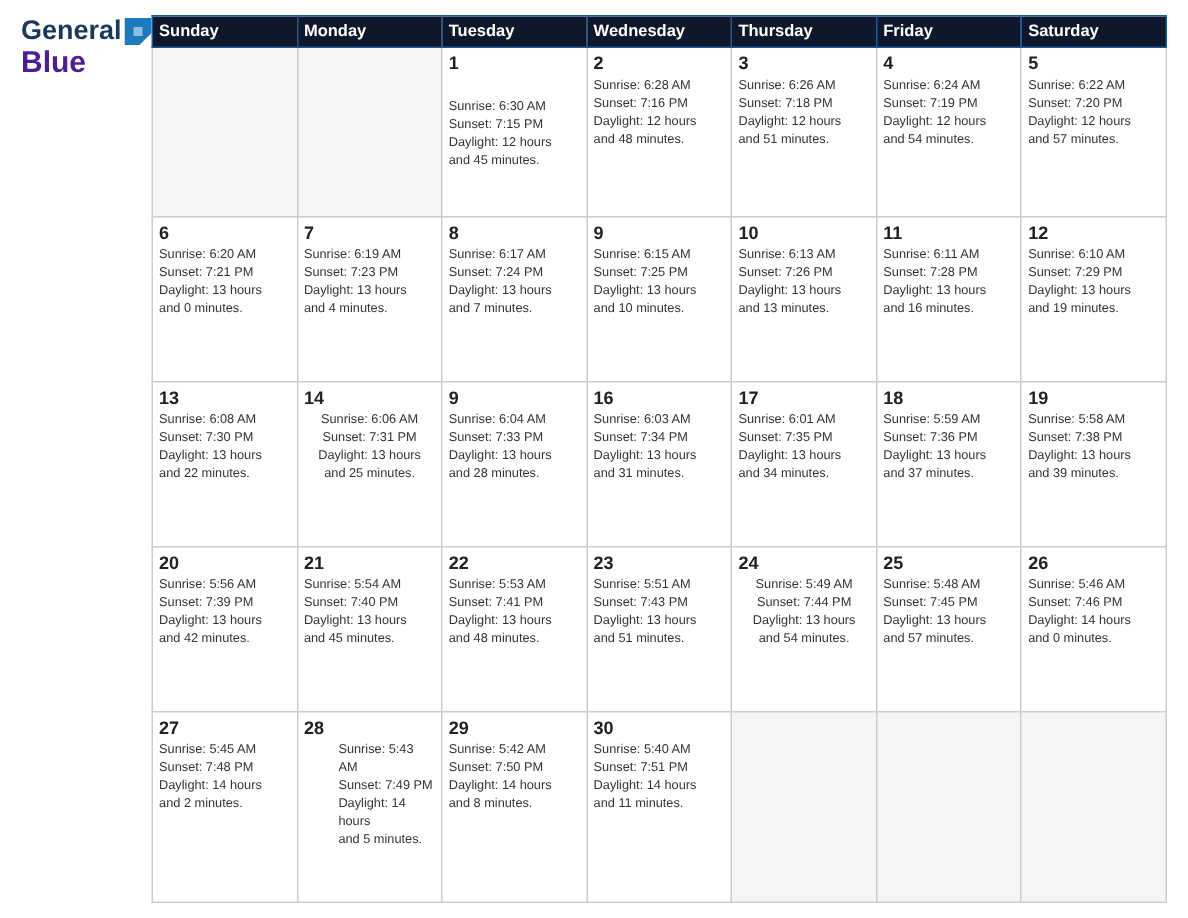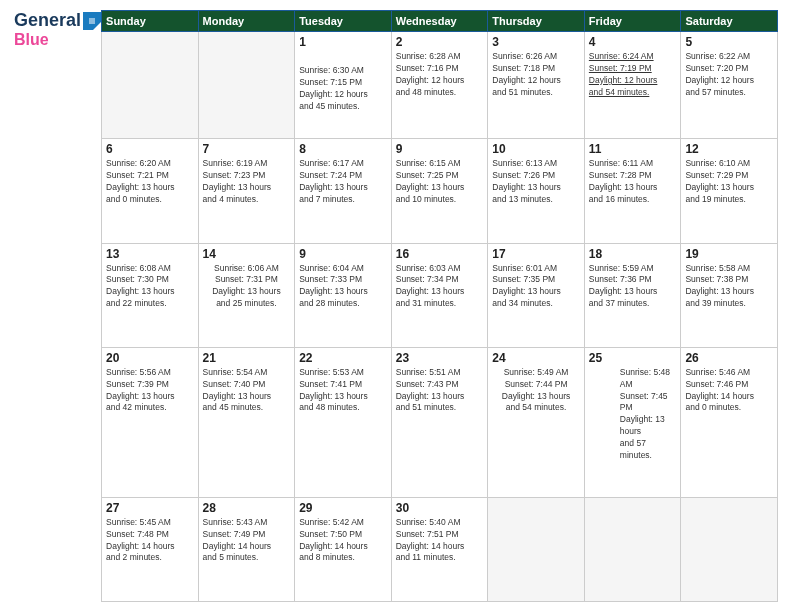--- a/index.html
+++ b/index.html
@@ -42,21 +42,21 @@
       color: #444;
       font-weight: normal;
     }
     .calendar {
       flex: 1;
       border-collapse: collapse;
       width: 100%;
       table-layout: fixed;
     }
     .calendar th {
-      background: #14532d;
+      background: #0f172a;
       color: #fff;
       font-size: 11px;
       font-weight: bold;
       padding: 4px 4px;
       text-align: left;
       border: 1px solid #1a5a9a;
     }
     .calendar td {
       border: 1px solid #ccc;
       vertical-align: top;
@@ -88,21 +88,21 @@
 <div class="page">
   <div class="header">
     <div class="logo">
       <div style="display:flex;align-items:center;">
         <span style="font-size:18px;font-weight:bold;color:#1a3a5c;">General</span>
         <svg width="18" height="18" viewBox="0 0 18 18" style="margin-left:2px;">
           <polygon points="0,0 18,0 18,10 10,18 0,18" fill="#1a7bbf"></polygon>
           <polygon points="6,6 12,6 12,12 6,12" fill="#fff" opacity="0.5"></polygon>
         </svg>
       </div>
-      <span style="font-size:16px;font-weight:bold;color:#ec4899;">Blue</span>
+      <span style="font-size:20px;font-weight:bold;color:#4c1d95;">Blue</span>
     </div>
     <div class="title-block">
       <div class="main-title"></div>
       <div class="subtitle"></div>
     </div>
   </div>
 
   <table class="calendar">
     <thead>
       <tr>
@@ -135,21 +135,21 @@
           </td>
           <td>
             <span class="day-num">3</span>
             <div class="day-info" style="white-space: pre-line;">Sunrise: 6:26 AM
 Sunset: 7:18 PM
 Daylight: 12 hours
 and 51 minutes.</div>
           </td>
           <td>
             <span class="day-num">4</span>
-            <div class="day-info" style="white-space: pre-line; text-decoration: underline;">Sunrise: 6:24 AM
+            <div class="day-info" style="white-space: pre-line;">Sunrise: 6:24 AM
 Sunset: 7:19 PM
 Daylight: 12 hours
 and 54 minutes.</div>
           </td>
           <td>
             <span class="day-num">5</span>
             <div class="day-info" style="white-space: pre-line;">Sunrise: 6:22 AM
 Sunset: 7:20 PM
 Daylight: 12 hours
 and 57 minutes.</div>
@@ -288,21 +288,21 @@
           </td>
           <td>
             <span class="day-num">24</span>
             <div class="day-info" style="white-space: pre-line; text-align: center;">Sunrise: 5:49 AM
 Sunset: 7:44 PM
 Daylight: 13 hours
 and 54 minutes.</div>
           </td>
           <td>
             <span class="day-num">25</span>
-            <div class="day-info" style="white-space: pre-line; margin-left: 31px;">Sunrise: 5:48 AM
+            <div class="day-info" style="white-space: pre-line;">Sunrise: 5:48 AM
 Sunset: 7:45 PM
 Daylight: 13 hours
 and 57 minutes.</div>
           </td>
           <td>
             <span class="day-num">26</span>
             <div class="day-info" style="white-space: pre-line;">Sunrise: 5:46 AM
 Sunset: 7:46 PM
 Daylight: 14 hours
 and 0 minutes.</div>
@@ -311,21 +311,21 @@
         <tr>
           <td>
             <span class="day-num">27</span>
             <div class="day-info" style="white-space: pre-line;">Sunrise: 5:45 AM
 Sunset: 7:48 PM
 Daylight: 14 hours
 and 2 minutes.</div>
           </td>
           <td>
             <span class="day-num">28</span>
-            <div class="day-info" style="white-space: pre-line;">Sunrise: 5:43 AM
+            <div class="day-info" style="white-space: pre-line; margin-left: 23px;">Sunrise: 5:43 AM
 Sunset: 7:49 PM
 Daylight: 14 hours
 and 5 minutes.</div>
           </td>
           <td>
             <span class="day-num">29</span>
             <div class="day-info" style="white-space: pre-line;">Sunrise: 5:42 AM
 Sunset: 7:50 PM
 Daylight: 14 hours
 and 8 minutes.</div>

